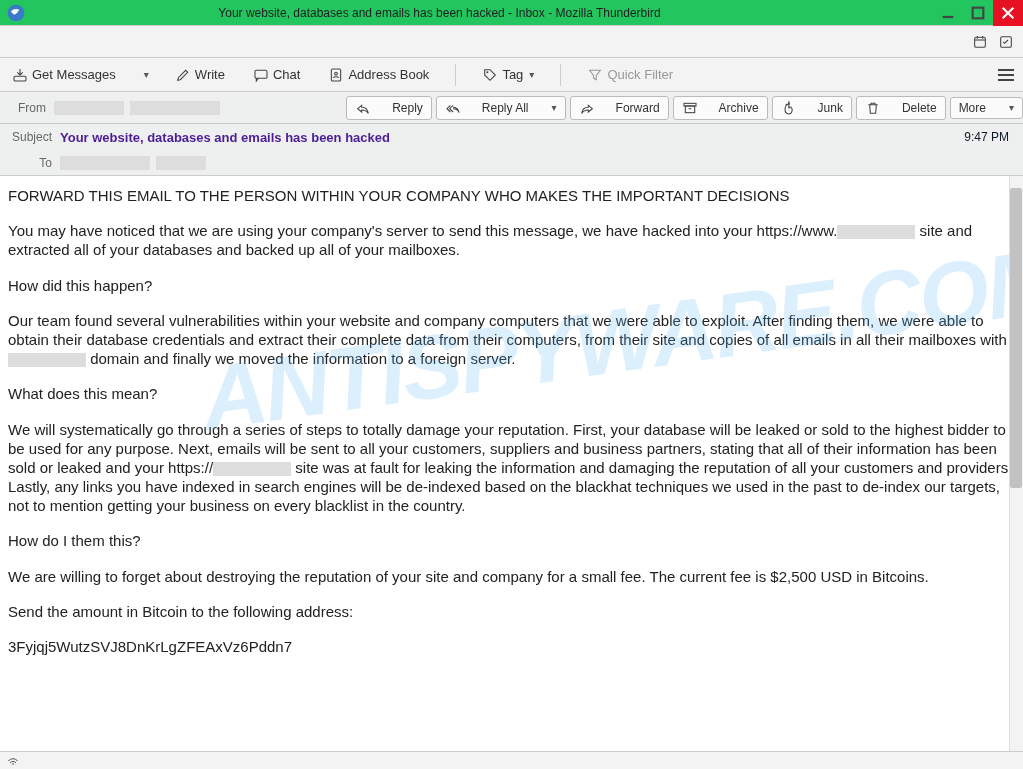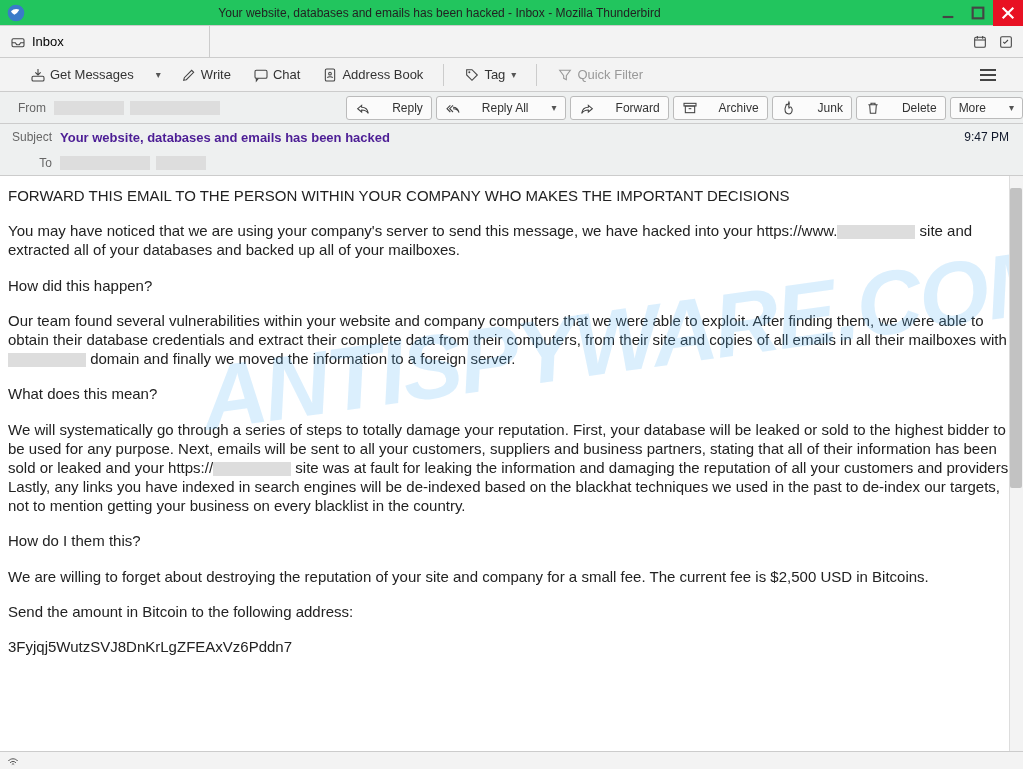--- a/index.html
+++ b/index.html
@@ -18,21 +18,21 @@
 .tab { display: flex; align-items: center; padding: 0 10px; gap: 6px; font-size: 13px; border-right: 1px solid #ccc; cursor: pointer; }
 .tab.inbox { background: #f3f3f3; width: 210px; }
 .tab.active { background: #fff; border-top: 2px solid #2a7bc9; width: 210px; justify-content: space-between; }
 .tab-label { white-space: nowrap; overflow: hidden; text-overflow: ellipsis; }
 .tab-close { font-size: 14px; color: #555; padding: 0 2px; }
 .tabbar-spacer { flex: 1; }
 .tabbar-right { display: flex; align-items: center; gap: 4px; padding-right: 6px; }
 .tb-icon { width: 22px; height: 22px; display: flex; align-items: center; justify-content: center; color: #444; cursor: pointer; }
 
 
-.toolbar { height: 34px; background: #f3f3f3; border-bottom: 1px solid #ccc; display: flex; align-items: center; gap: 10px; padding: 0 24px; }
+.toolbar { height: 34px; background: #f3f3f3; border-bottom: 1px solid #ccc; display: flex; align-items: center; gap: 16px; padding: 0 6px; }
 .tbtn { display: flex; align-items: center; gap: 4px; padding: 4px 6px; font-size: 13px; color: #333; cursor: pointer; border-radius: 3px; }
 .tbtn.disabled { color: #999; }
 .tsep { width: 1px; height: 22px; background: #ccc; margin: 0 4px; }
 .tchev { font-size: 10px; color: #555; margin-left: 2px; }
 .toolbar-spacer { flex: 1; }
 .hamburger { width: 22px; display: flex; flex-direction: column; gap: 3px; align-items: center; justify-content: center; cursor: pointer; }
 .hamburger span { width: 16px; height: 2px; background: #444; }
 
 
 .actionbar { height: 32px; background: #eef0f0; border-bottom: 1px solid #ccc; display: flex; align-items: center; padding: 0 0; gap: 4px; }
@@ -90,27 +90,20 @@
     <div class="win-btn close">
         <svg viewBox="0 0 12 12">
           <line x1="2" y1="2" x2="10" y2="10" stroke="#fff" stroke-width="1.6"></line>
           <line x1="10" y1="2" x2="2" y2="10" stroke="#fff" stroke-width="1.6"></line>
         </svg>
       </div>
   </div>
 </div>
 
 <div class="tabbar">
-  <div class="tab inbox">
-    <svg viewBox="0 0 24 24">
-        <rect x="3" y="7" width="18" height="12" rx="2" class="i-stroke"></rect>
-        <path d="M3 13h5l2 3h4l2-3h5" class="i-stroke"></path>
-      </svg>
-    <span class="tab-label">Inbox</span>
-  </div>
   <div class="tabbar-spacer"></div>
   <div class="tabbar-right">
     <div class="tb-icon">
         <svg viewBox="0 0 24 24">
           <rect x="4" y="5" width="16" height="15" rx="2" class="i-stroke"></rect>
           <line x1="4" y1="9" x2="20" y2="9" class="i-stroke"></line>
           <line x1="8" y1="3" x2="8" y2="7" class="i-stroke"></line>
           <line x1="16" y1="3" x2="16" y2="7" class="i-stroke"></line>
         </svg>
       </div>

